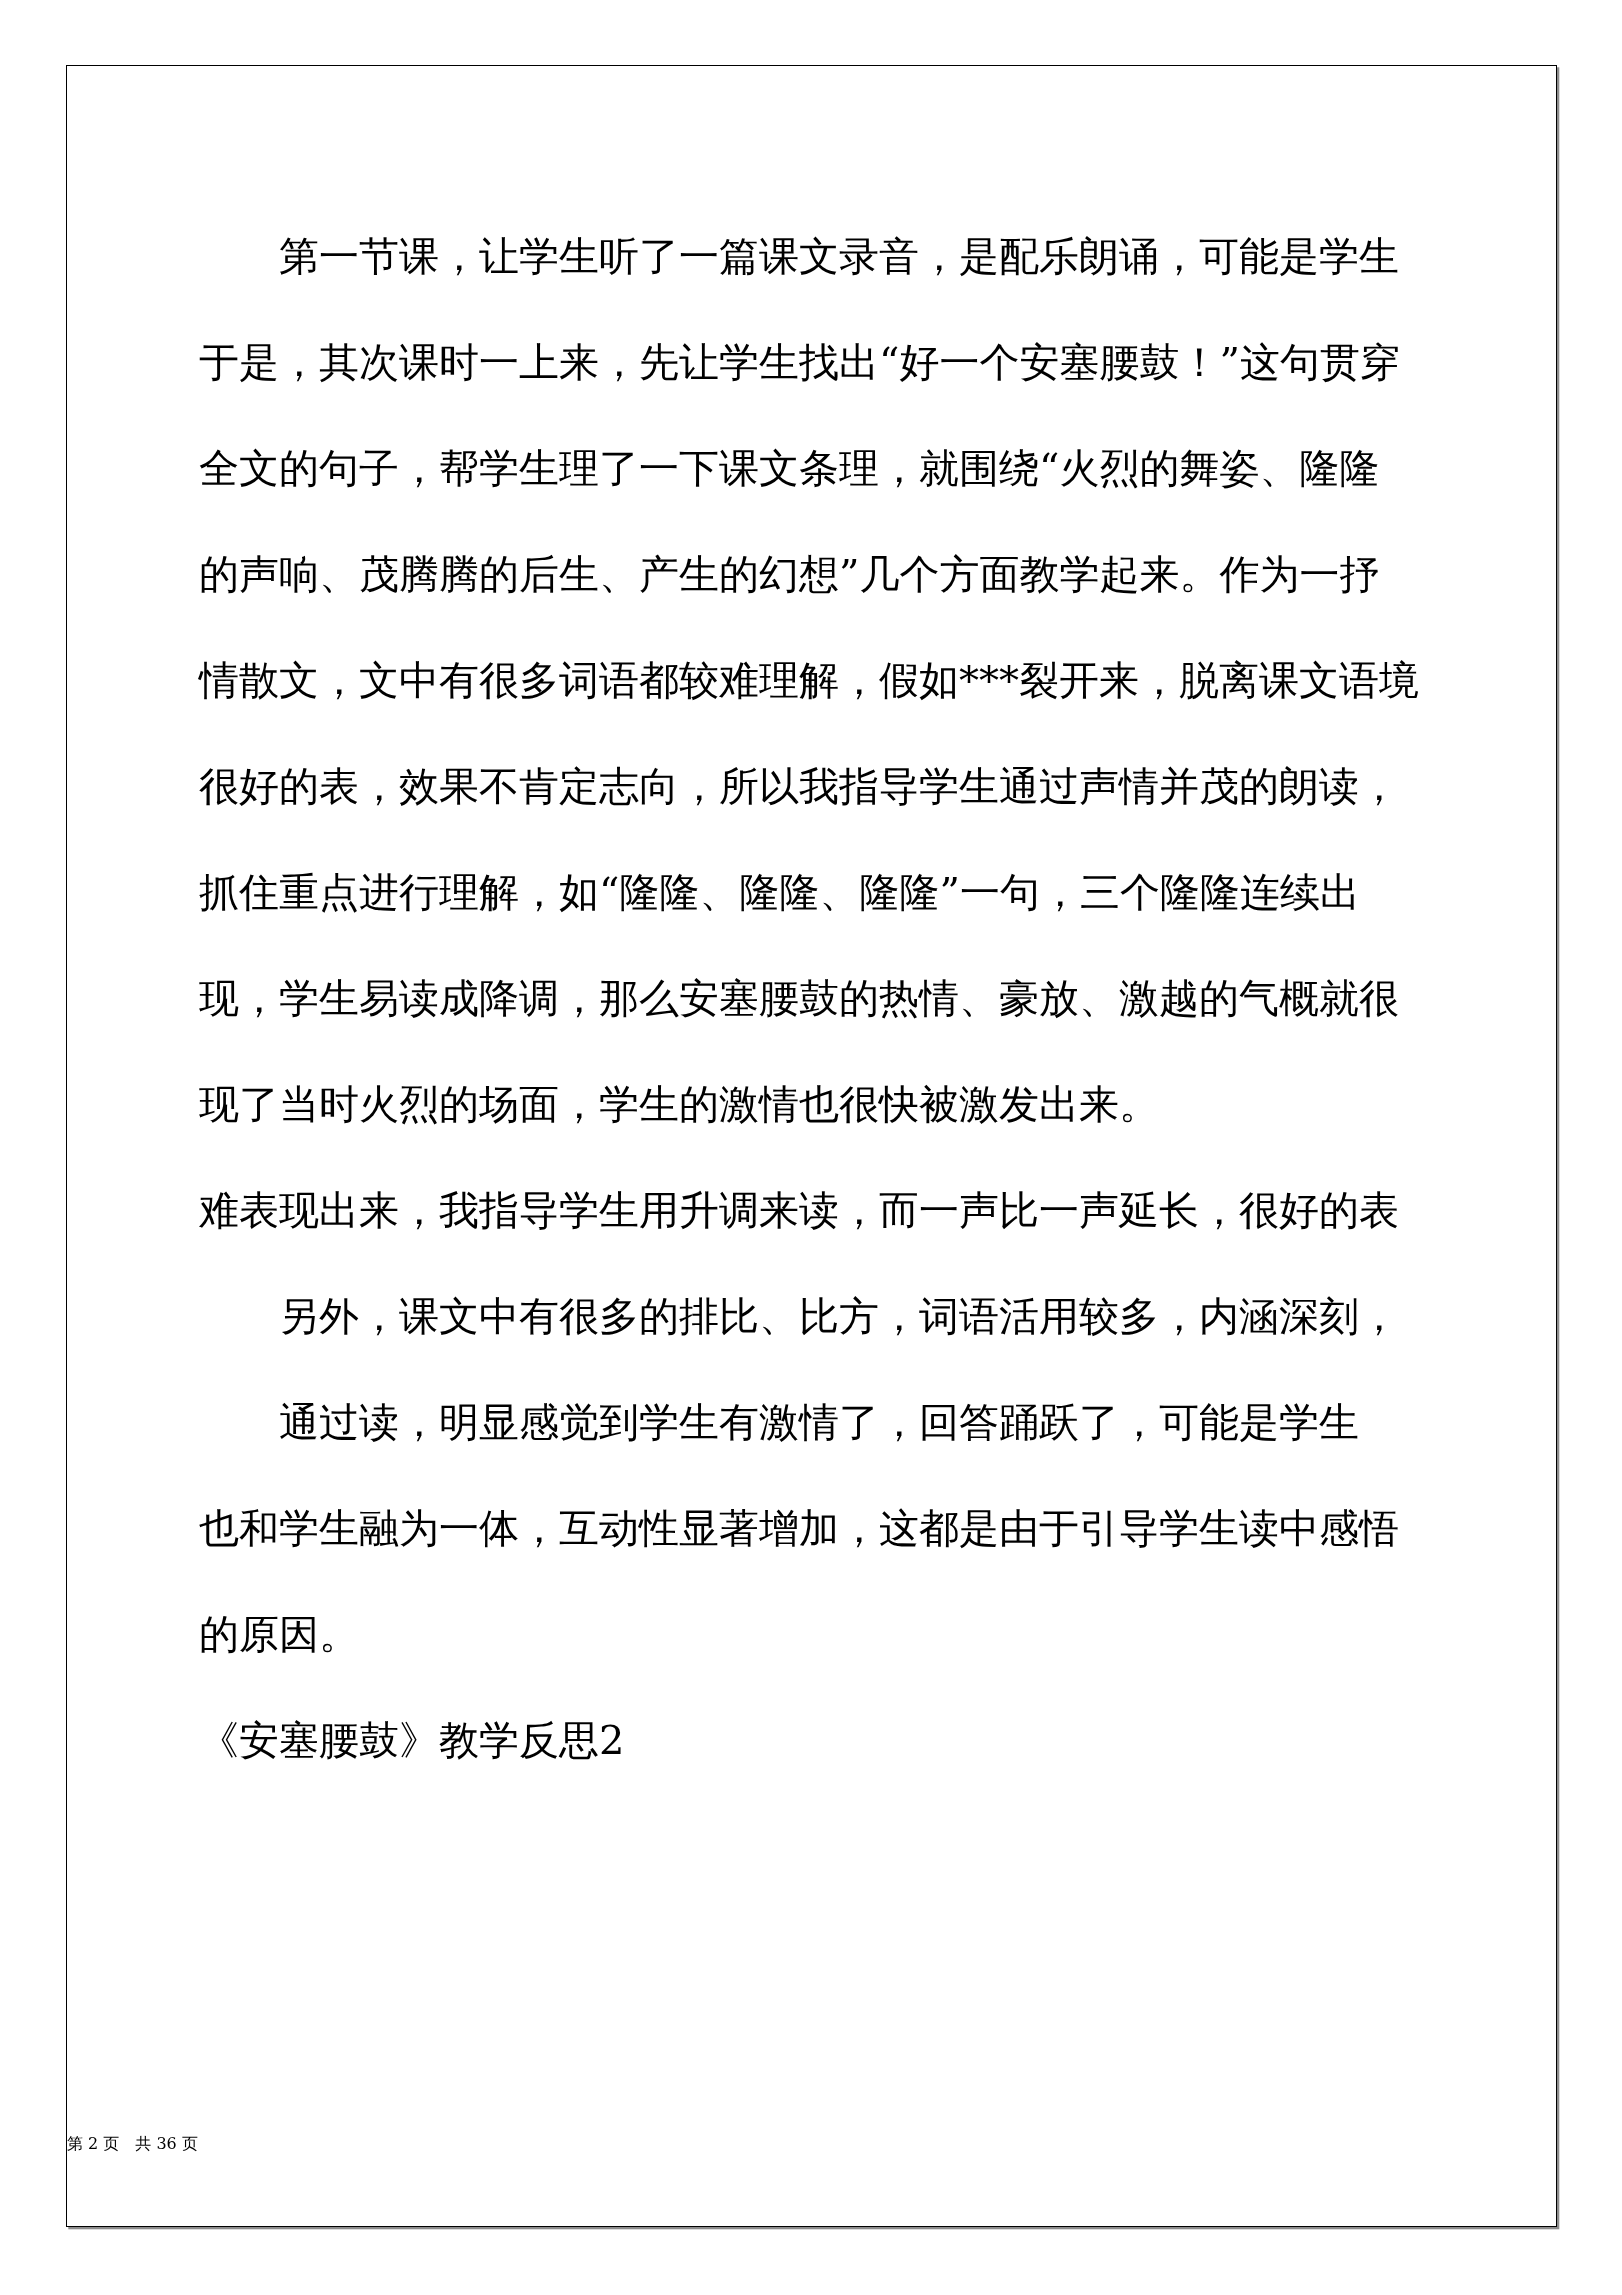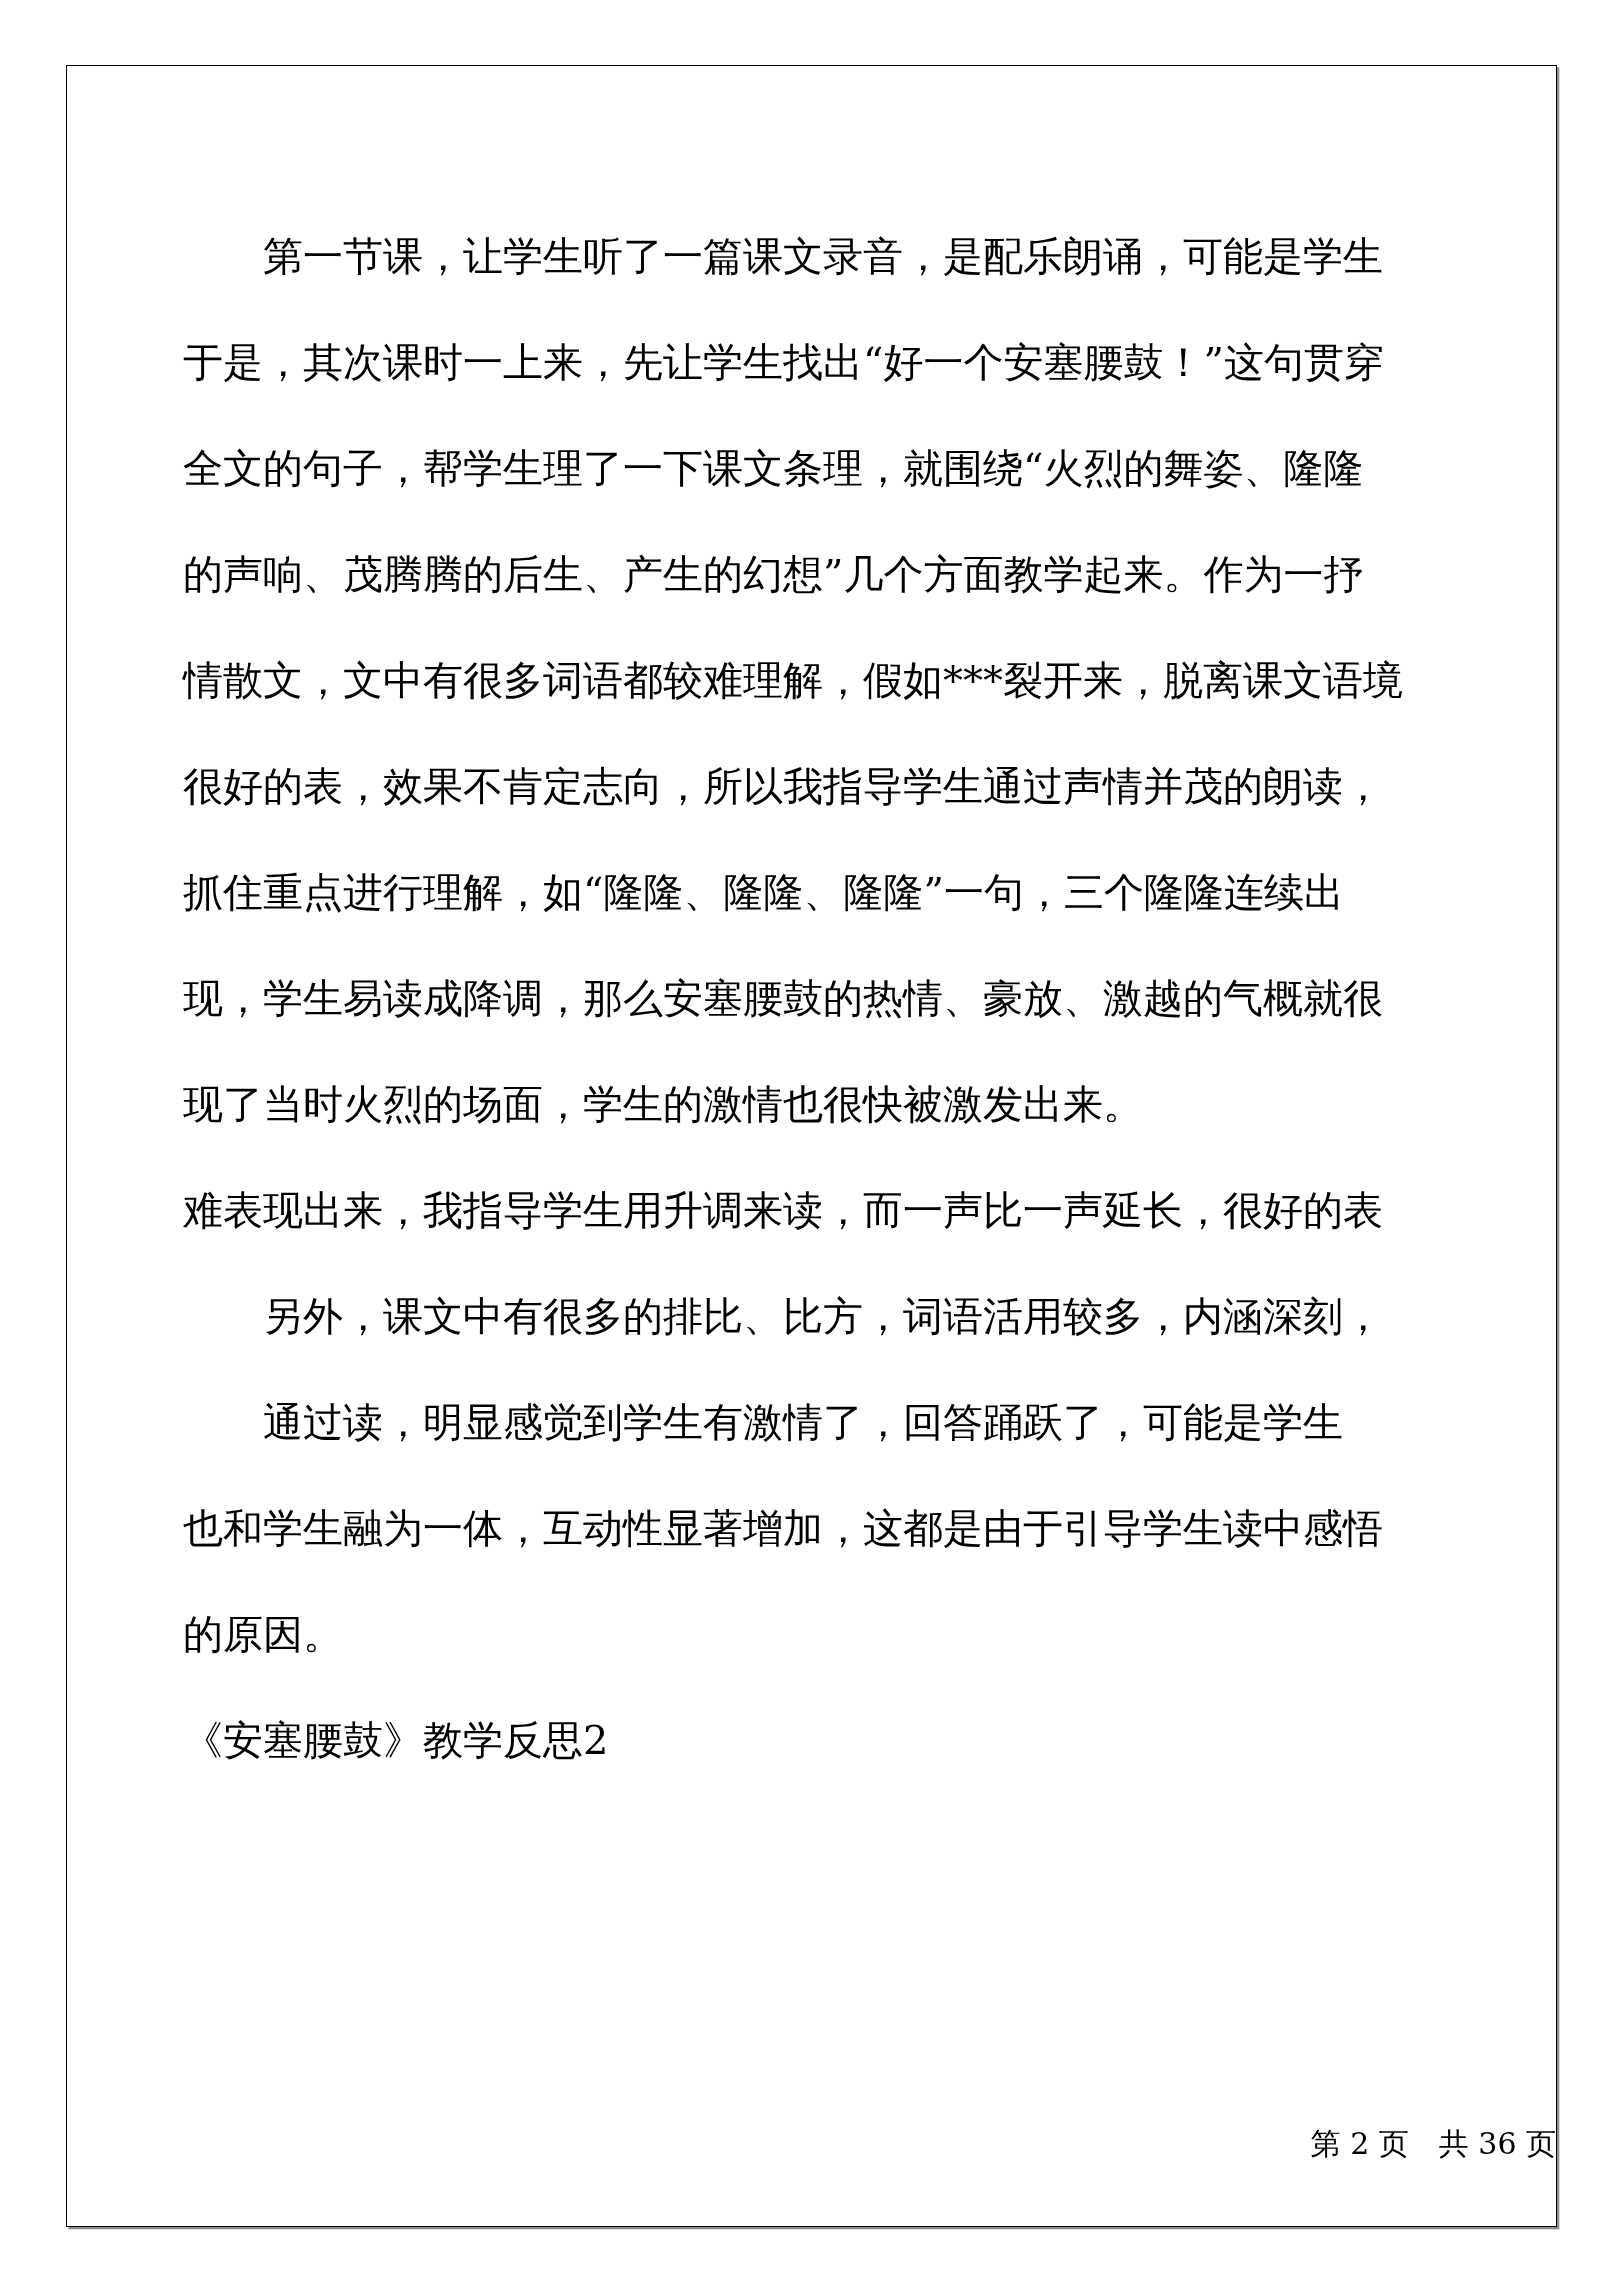--- a/index.html
+++ b/index.html
@@ -21,21 +21,21 @@
     left: 66px;
     top: 65px;
     width: 1489px;
     height: 2160px;
     border: 1.5px solid #000000;
     box-shadow: 2.3px 2.3px 0 #8c8c8c;
     background: #ffffff;
   }
   .text-block {
     position: absolute;
-    left: 116px;   
+    left: 132px;   
     top: 137px;    
     width: 1283px;
   }
   .line {
     height: 106px;
     line-height: 106px;
     font-size: 40px;
     letter-spacing: 0;
     white-space: nowrap;
     color: #000000;
@@ -43,22 +43,22 @@
   .line.indent {
     padding-left: 80px; 
   }
   .footer {
     position: absolute;
     left: 0;
     top: 2055px;  
     width: 100%;
     height: 45px;
     line-height: 45px;
-    text-align: right;
-    font-size: 30px;
+    text-align: left;
+    font-size: 16px;
     color: #000000;
   }
 </style>
 </head>
 <body>
 
 <div class="page">
   <div class="page-frame">
     <div class="text-block" id="text-block">
         <div class="line indent">第一节课，让学生听了一篇课文录音，是配乐朗诵，可能是学生</div>

